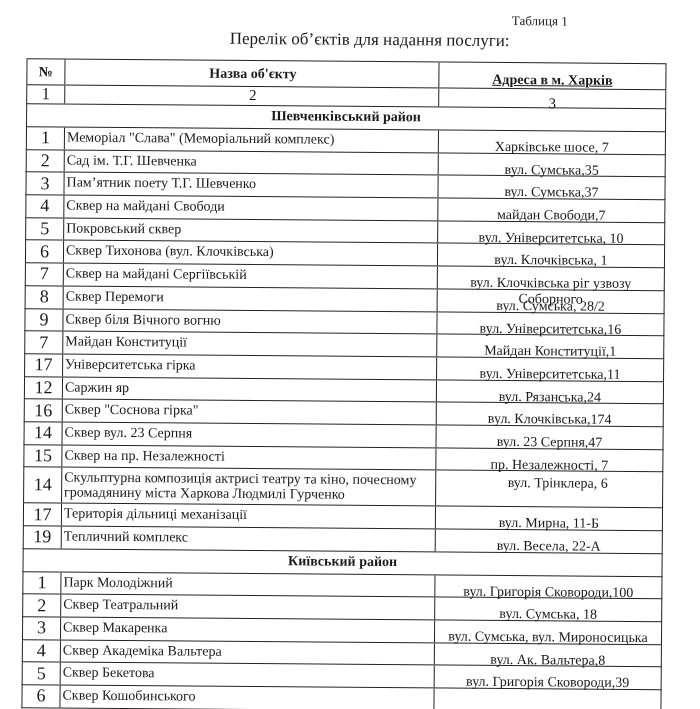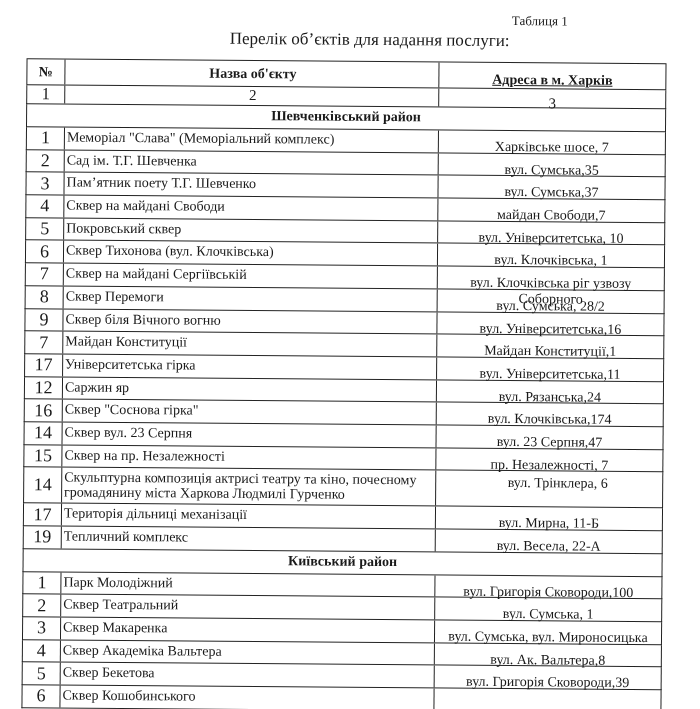--- a/index.html
+++ b/index.html
@@ -153,21 +153,21 @@
           <div class="district">Київський район</div>
         </div>
         <div class="row drow">
           <div class="c-num">1</div>
           <div class="c-name dname">Парк Молодіжний</div>
           <div class="c-addr"><span>вул. Григорія Сковороди,100</span></div>
         </div>
         <div class="row drow">
           <div class="c-num">2</div>
           <div class="c-name dname">Сквер Театральний</div>
-          <div class="c-addr"><span>вул. Сумська, 1</span></div>
+          <div class="c-addr"><span>вул. Сумська, 18</span></div>
         </div>
         <div class="row drow">
           <div class="c-num">3</div>
           <div class="c-name dname">Сквер Макаренка</div>
           <div class="c-addr"><span>вул. Сумська, вул. Мироносицька</span></div>
         </div>
         <div class="row drow">
           <div class="c-num">4</div>
           <div class="c-name dname">Сквер Академіка Вальтера</div>
           <div class="c-addr"><span>вул. Ак. Вальтера,8</span></div>

